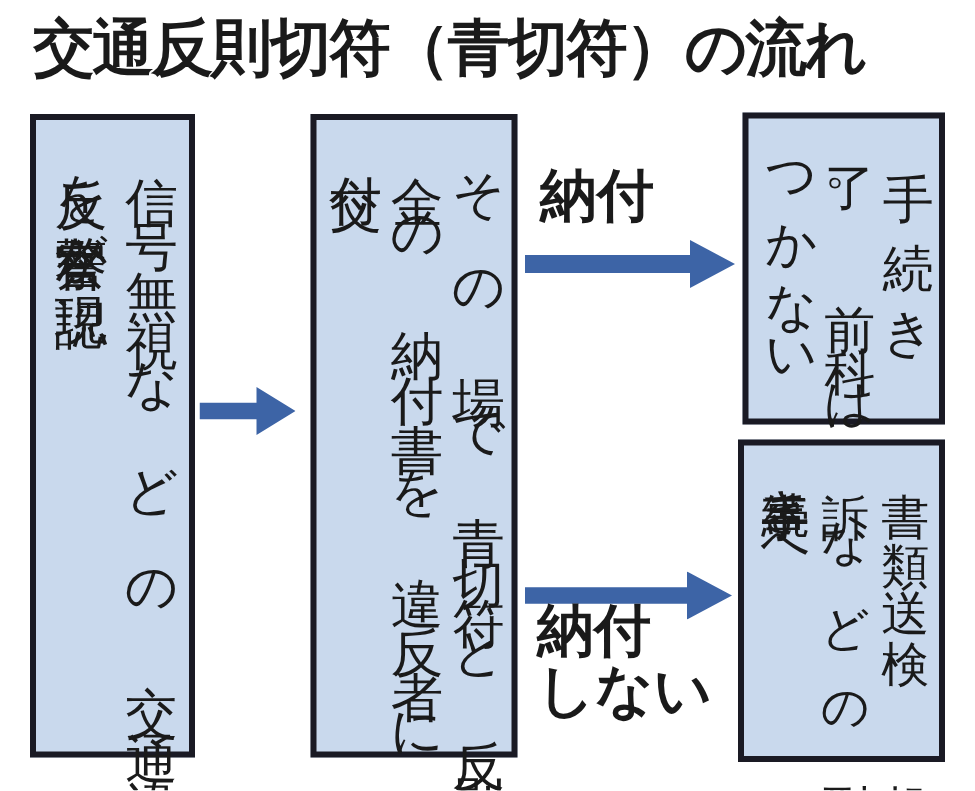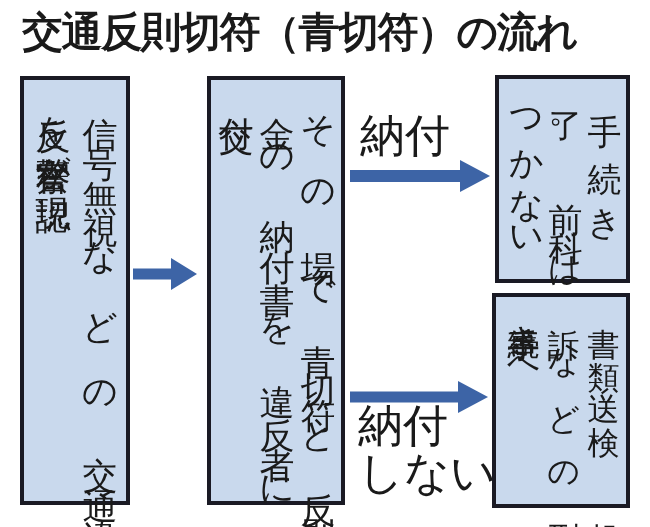--- a/index.html
+++ b/index.html
@@ -60,22 +60,22 @@
   .arrow {
     position: absolute;
     display: block;
   }
   .arrow path { fill: #3d64a6; }
   .arrow1 { left: 133px; top: 256px; }
   .arrow2 { left: 350px; top: 159px; }
   .arrow3 { left: 350px; top: 381px; }
   .flow-label {
     position: absolute;
-    font-size: 45px;
-    font-weight: 400;
+    font-size: 38px;
+    font-weight: 700;
     color: #1a1a1a;
     line-height: 1.05;
     white-space: pre-line;
   }
   .label-pay   { left: 360px; top: 112px; }
   .label-nopay { left: 358px; top: 402px; }
 </style>
 </head>
 <body>
 

